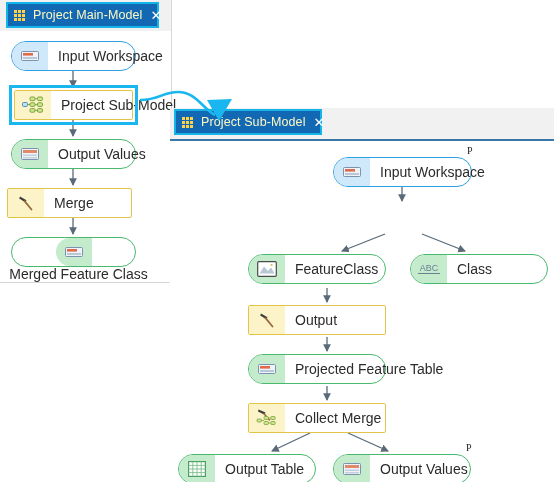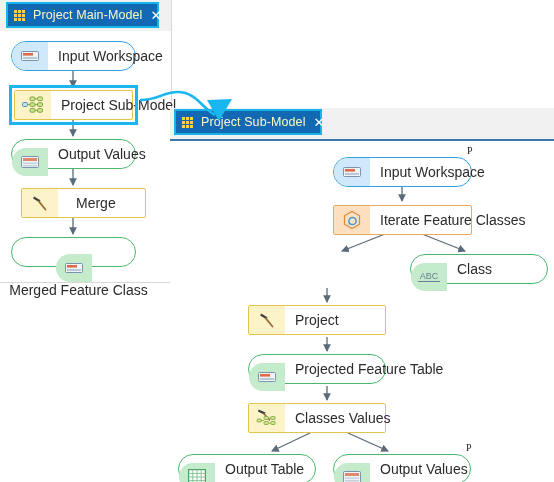--- a/index.html
+++ b/index.html
@@ -23,21 +23,21 @@
   .node{position:absolute;box-sizing:border-box;display:flex;align-items:center;
         background:#ffffff;height:30px;}
   .node .ibox{width:36px;height:100%;display:flex;align-items:center;
               justify-content:center;box-sizing:border-box;flex:0 0 auto;}
   .node .lbl{font-size:14px;color:#2b2b2b;padding-left:10px;white-space:nowrap;}
 
   
   .v-blue{border:1.6px solid #2e9fe0;border-radius:15px;}
   .v-blue .ibox{background:#cfe9fa;border-radius:15px 0 0 15px;}
   .v-green{border:1.6px solid #49b96d;border-radius:15px;}
-  .v-green .ibox{background:#c4ebcb;border-radius:15px 0 0 15px;margin-top:16px;}
+  .v-green .ibox{background:#c4ebcb;border-radius:15px 0 0 15px;}
   
   .t-yellow{border:1.6px solid #e3c44a;border-radius:2px;}
   .t-yellow .ibox{background:#fcf3c8;}
   .t-orange{border:1.6px solid #eba860;border-radius:2px;}
   .t-orange .ibox{background:#fbdfbe;}
 
   .sel{position:absolute;border:3px solid #19b6ef;box-sizing:border-box;}
 
   .pmark{position:absolute;font-size:10px;color:#222;font-family:"Liberation Serif",serif;}
 
@@ -113,21 +113,21 @@
         <svg width="18" height="12" viewBox="0 0 18 12">
             <rect x="0.5" y="0.5" width="17" height="11" rx="1" fill="#eef3f9" stroke="#7b93ad"></rect>
             <rect x="2" y="2" width="14" height="3" fill="#e08a6a"></rect>
             <rect x="2" y="6.5" width="14" height="1.5" fill="#c3d0dc"></rect>
             <rect x="2" y="9" width="14" height="1.5" fill="#c3d0dc"></rect>
           </svg>
       </span>
       <span class="lbl">Output Values</span>
     </div>
 
-    <div class="node t-yellow" style="left:21px;top:157px;width:125px;gap:8px;">
+    <div class="node t-yellow" style="left:7px;top:157px;width:125px;">
       <span class="ibox">
         <svg width="18" height="18" viewBox="0 0 18 18">
             <path d="M3,2.5 L9.5,6.2 L8.2,8.2 L2.2,4.4 z" fill="#3d3d3d"></path>
             <path d="M7.6,7.2 L14.5,15.5" stroke="#9a6a3c" stroke-width="1.8" stroke-linecap="round"></path>
           </svg>
       </span>
       <span class="lbl">Merge</span>
     </div>
 
     <div class="node v-green" style="left:11px;top:206px;width:125px;flex-direction:column;">
@@ -197,50 +197,50 @@
         <svg width="18" height="10" viewBox="0 0 18 10">
             <rect x="0.5" y="0.5" width="17" height="9" rx="1" fill="#eef3f9" stroke="#7b93ad"></rect>
             <rect x="2" y="2" width="10" height="2.6" fill="#e06a4a"></rect>
             <rect x="2" y="6" width="14" height="2" fill="#b9c8d6"></rect>
           </svg>
       </span>
       <span class="lbl">Input Workspace</span>
     </div>
     <span class="pmark" style="left:297px;top:4px;">P</span>
 
-    <div class="node t-orange" style="left:163px;top:64px;width:139px;">
-      <span class="ibox">
-        <svg width="20" height="20" viewBox="0 0 20 20">
-          <path d="M10,1.5 L17.5,5.8 L17.5,14.2 L10,18.5 L2.5,14.2 L2.5,5.8 z" fill="#fbe2c4" stroke="#d98b3c" stroke-width="1.2"></path>
-          <circle cx="10.5" cy="11" r="3.6" fill="none" stroke="#3e9ad8" stroke-width="1.5"></circle>
-          <path d="M7.6,12.6 L6.2,14.6 L9.2,14.3 z" fill="#3e9ad8"></path>
-        </svg>
-      </span>
-      <span class="lbl">Iterate Feature Classes</span>
-    </div>
-
+
+    <div class="node v-green" style="left:78px;top:113px;width:138px;">
+      <span class="ibox">
+        <svg width="20" height="16" viewBox="0 0 20 16">
+            <rect x="0.7" y="0.7" width="18.6" height="14.6" rx="1" fill="#ffffff" stroke="#4b4b4b" stroke-width="1.2"></rect>
+            <path d="M2.5,12.5 L7,5.5 L11,10 L14,6.5 L17.5,12.5 z" fill="#b9c6d4"></path>
+            <circle cx="14.6" cy="4" r="1.1" fill="#e0b84a"></circle>
+          </svg>
+      </span>
+      <span class="lbl">FeatureClass</span>
+    </div>
 
     <div class="node v-green" style="left:240px;top:113px;width:138px;">
       <span class="ibox">
         <svg width="26" height="14" viewBox="0 0 26 14">
             <text x="13" y="9" font-family="Liberation Sans, sans-serif" font-size="9" fill="#6b7f93" text-anchor="middle">ABC</text>
             <line x1="2" y1="11.5" x2="24" y2="11.5" stroke="#6b7f93" stroke-width="1"></line>
           </svg>
       </span>
       <span class="lbl">Class</span>
     </div>
 
     <div class="node t-yellow" style="left:78px;top:164px;width:138px;">
       <span class="ibox">
         <svg width="18" height="18" viewBox="0 0 18 18">
             <path d="M3,2.5 L9.5,6.2 L8.2,8.2 L2.2,4.4 z" fill="#3d3d3d"></path>
             <path d="M7.6,7.2 L14.5,15.5" stroke="#9a6a3c" stroke-width="1.8" stroke-linecap="round"></path>
           </svg>
       </span>
-      <span class="lbl">Project</span>
+      <span class="lbl">Output</span>
     </div>
 
     <div class="node v-green" style="left:78px;top:213px;width:138px;">
       <span class="ibox">
         <svg width="18" height="10" viewBox="0 0 18 10">
             <rect x="0.5" y="0.5" width="17" height="9" rx="1" fill="#eef3f9" stroke="#7b93ad"></rect>
             <rect x="2" y="2" width="10" height="2.6" fill="#e06a4a"></rect>
             <rect x="2" y="6" width="14" height="2" fill="#b9c8d6"></rect>
           </svg>
       </span>
@@ -253,21 +253,21 @@
           <path d="M2.5,1.5 L9.5,4.6 L8.6,6.8 L2,3.6 z" fill="#3d3d3d"></path>
           <path d="M8,5.8 L13.5,12" stroke="#9a6a3c" stroke-width="1.6" stroke-linecap="round"></path>
           <rect x="1" y="11" width="4.4" height="3" rx="1" fill="#cfe58f" stroke="#7ba33b" stroke-width="0.8"></rect>
           <rect x="8" y="8.5" width="4.4" height="3" rx="1" fill="#cfe58f" stroke="#7ba33b" stroke-width="0.8"></rect>
           <rect x="8" y="13.5" width="4.4" height="3" rx="1" fill="#cfe58f" stroke="#7ba33b" stroke-width="0.8"></rect>
           <rect x="14.8" y="8.5" width="4.4" height="3" rx="1" fill="#cfe58f" stroke="#7ba33b" stroke-width="0.8"></rect>
           <rect x="14.8" y="13.5" width="4.4" height="3" rx="1" fill="#cfe58f" stroke="#7ba33b" stroke-width="0.8"></rect>
           <path d="M5.4,12.5 L8,12.5 M12.4,10 L14.8,10 M12.4,15 L14.8,15" stroke="#7ba33b" stroke-width="0.8" fill="none"></path>
         </svg>
       </span>
-      <span class="lbl">Classes Values</span>
+      <span class="lbl">Collect Merge</span>
     </div>
 
     <div class="node v-green" style="left:8px;top:313px;width:138px;">
       <span class="ibox">
         <svg width="18" height="16" viewBox="0 0 18 16">
             <rect x="0.6" y="0.6" width="16.8" height="14.8" fill="#ffffff" stroke="#49a05e" stroke-width="1.2"></rect>
             <path d="M0.6,4.4 H17.4 M0.6,8 H17.4 M0.6,11.6 H17.4 M4.8,0.6 V15.4 M9,0.6 V15.4 M13.2,0.6 V15.4" stroke="#7cc08c" stroke-width="0.9"></path>
           </svg>
       </span>
       <span class="lbl">Output Table</span>

